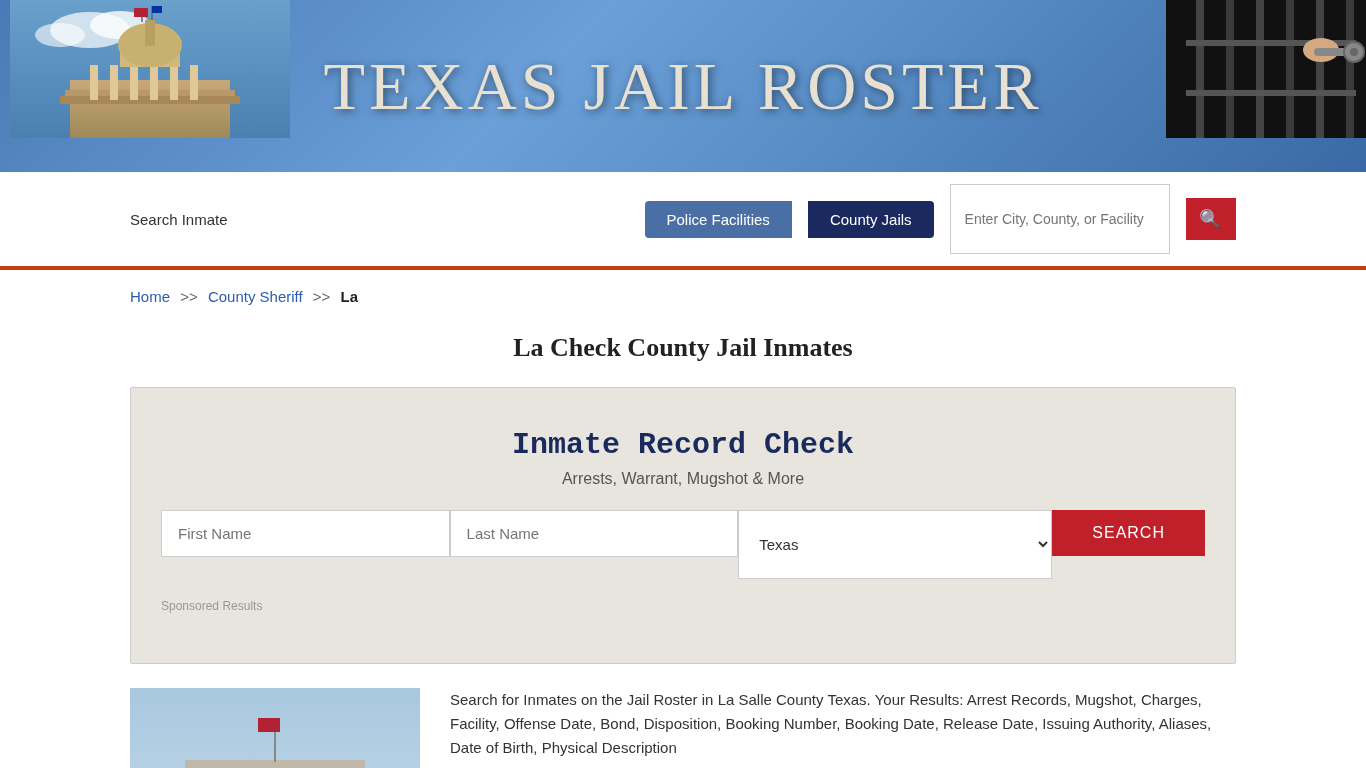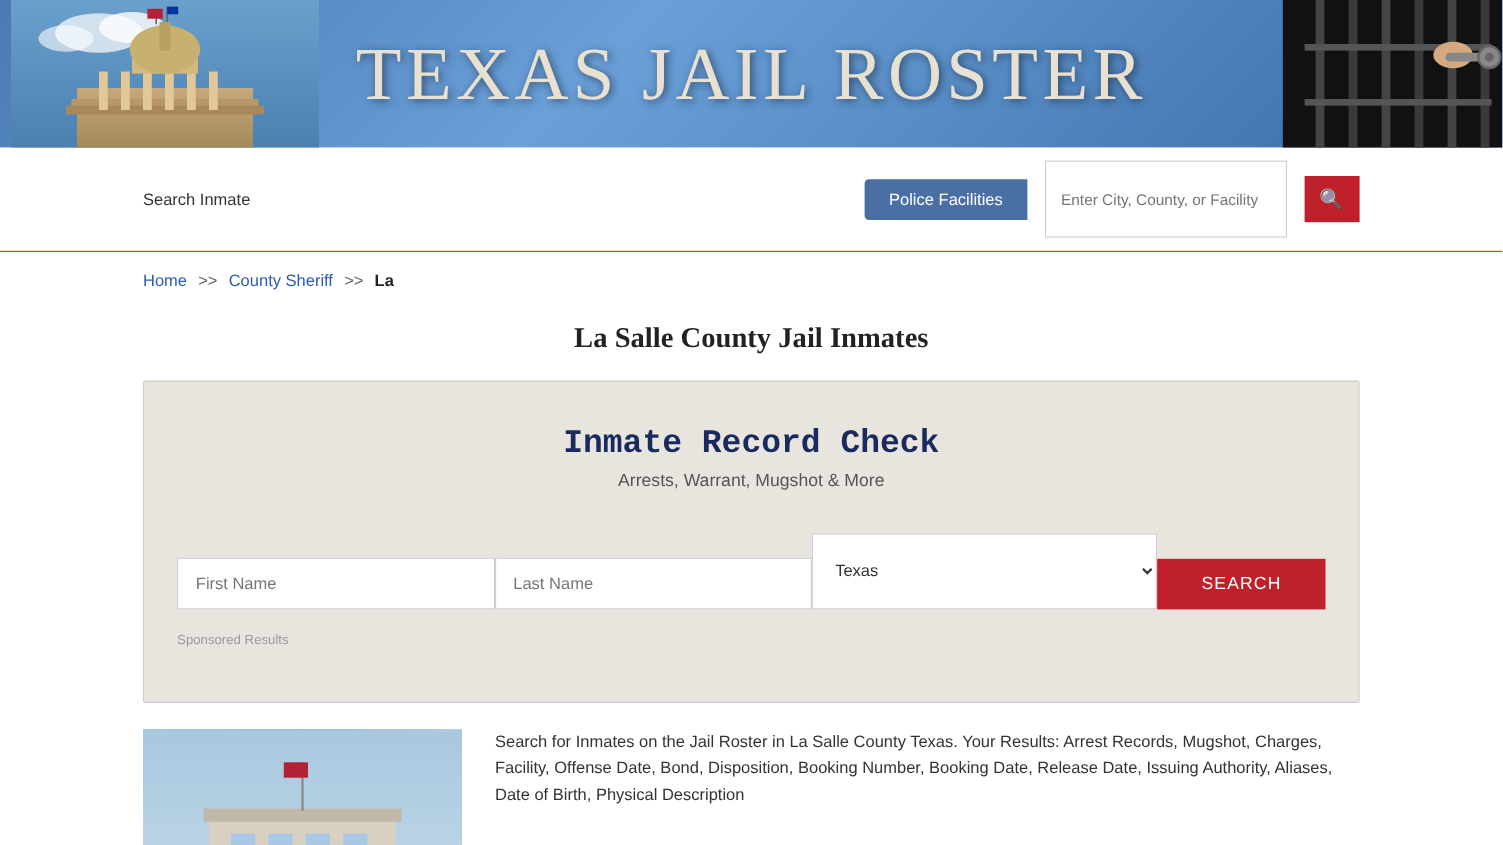--- a/index.html
+++ b/index.html
@@ -1,21 +1,21 @@
 <!DOCTYPE html>
 <html><head>
   <meta charset="utf-8">
   <style>
     * { margin: 0; padding: 0; box-sizing: border-box; }
     body { font-family: Georgia, 'Times New Roman', serif; background: #fff; width: 1366px; min-height: 768px; overflow-x: hidden; }
 
     
     .header-banner {
       width: 1366px;
-      height: 134px;
+      height: 172px;
       background: linear-gradient(135deg, #4a7ab5 0%, #6a9fd8 40%, #5a8fc8 60%, #3a6aa5 100%);
       position: relative;
       overflow: hidden;
       display: flex;
       align-items: center;
       justify-content: center;
     }
     .header-title {
       font-size: 68px;
       font-family: 'Palatino Linotype', Palatino, serif;
@@ -26,21 +26,21 @@
       font-weight: normal;
       text-transform: uppercase;
     }
 
     
     .nav-bar {
       display: flex;
       align-items: center;
       padding: 12px 130px;
       gap: 16px;
-      border-bottom: 1px solid #c2410c;
+      border-bottom: 4px solid #c2410c;
     }
     .nav-search-inmate {
       font-family: Arial, sans-serif;
       font-size: 15px;
       color: #333;
       margin-right: auto;
     }
     .nav-btn {
       padding: 10px 22px;
       font-size: 15px;
@@ -120,25 +120,25 @@
       font-family: Liberation Mono, monospace;
       font-weight: bold;
       color: #1a2a5e;
       margin-bottom: 8px;
     }
     .record-check-subtitle {
       text-align: center;
       font-size: 16px;
       font-family: Arial, sans-serif;
       color: #555;
-      margin-bottom: 38px;
+      margin-bottom: 22px;
     }
     .record-check-form {
       display: flex;
-      align-items: flex-end;
+      align-items: flex-start;
     }
     .form-input {
       flex: 1;
       padding: 14px 16px;
       font-size: 15px;
       font-family: Arial, sans-serif;
       border: 1px solid #ccc;
       background: #fff;
       color: #999;
       outline: none;
@@ -276,35 +276,36 @@
     <ellipse cx="155" cy="50" rx="18" ry="12" fill="#d4a880"></ellipse>
     <rect x="148" y="48" width="40" height="8" rx="4" fill="#888"></rect>
     <circle cx="188" cy="52" r="10" fill="#888" stroke="#666" stroke-width="2"></circle>
     <circle cx="188" cy="52" r="4" fill="#666"></circle>
   </svg>
 </div>
 
 <div class="nav-bar">
   <span class="nav-search-inmate">Search Inmate</span>
   <button class="nav-btn nav-btn-police">Police Facilities</button>
+  <button class="nav-btn nav-btn-county">County Jails</button>
   <input class="nav-facility-input" type="text" placeholder="Enter City, County, or Facility" style="">
   <button class="nav-search-btn">
     <span class="search-icon-white">🔍</span>
   </button>
 </div>
 
 <div class="breadcrumb">
   <a href="#">Home</a>
   <span class="sep">&gt;&gt;</span>
   <a href="#">County Sheriff</a>
   <span class="sep">&gt;&gt;</span>
   <span class="current">La</span>
 </div>
 
-<h1 class="page-title">La Salle County Jail Inmates</h1>
+<h1 class="page-title">La Check County Jail Inmates</h1>
 
 <div class="record-check-box">
   <div class="record-check-title">Inmate Record Check</div>
   <div class="record-check-subtitle">Arrests, Warrant, Mugshot &amp; More</div>
   <div class="record-check-form">
     <input class="form-input" type="text" placeholder="First Name" style="">
     <input class="form-input" type="text" placeholder="Last Name" style="">
     <select class="form-select">
       <option value="Texas">Texas</option>
       <option value="Alabama">Alabama</option>

